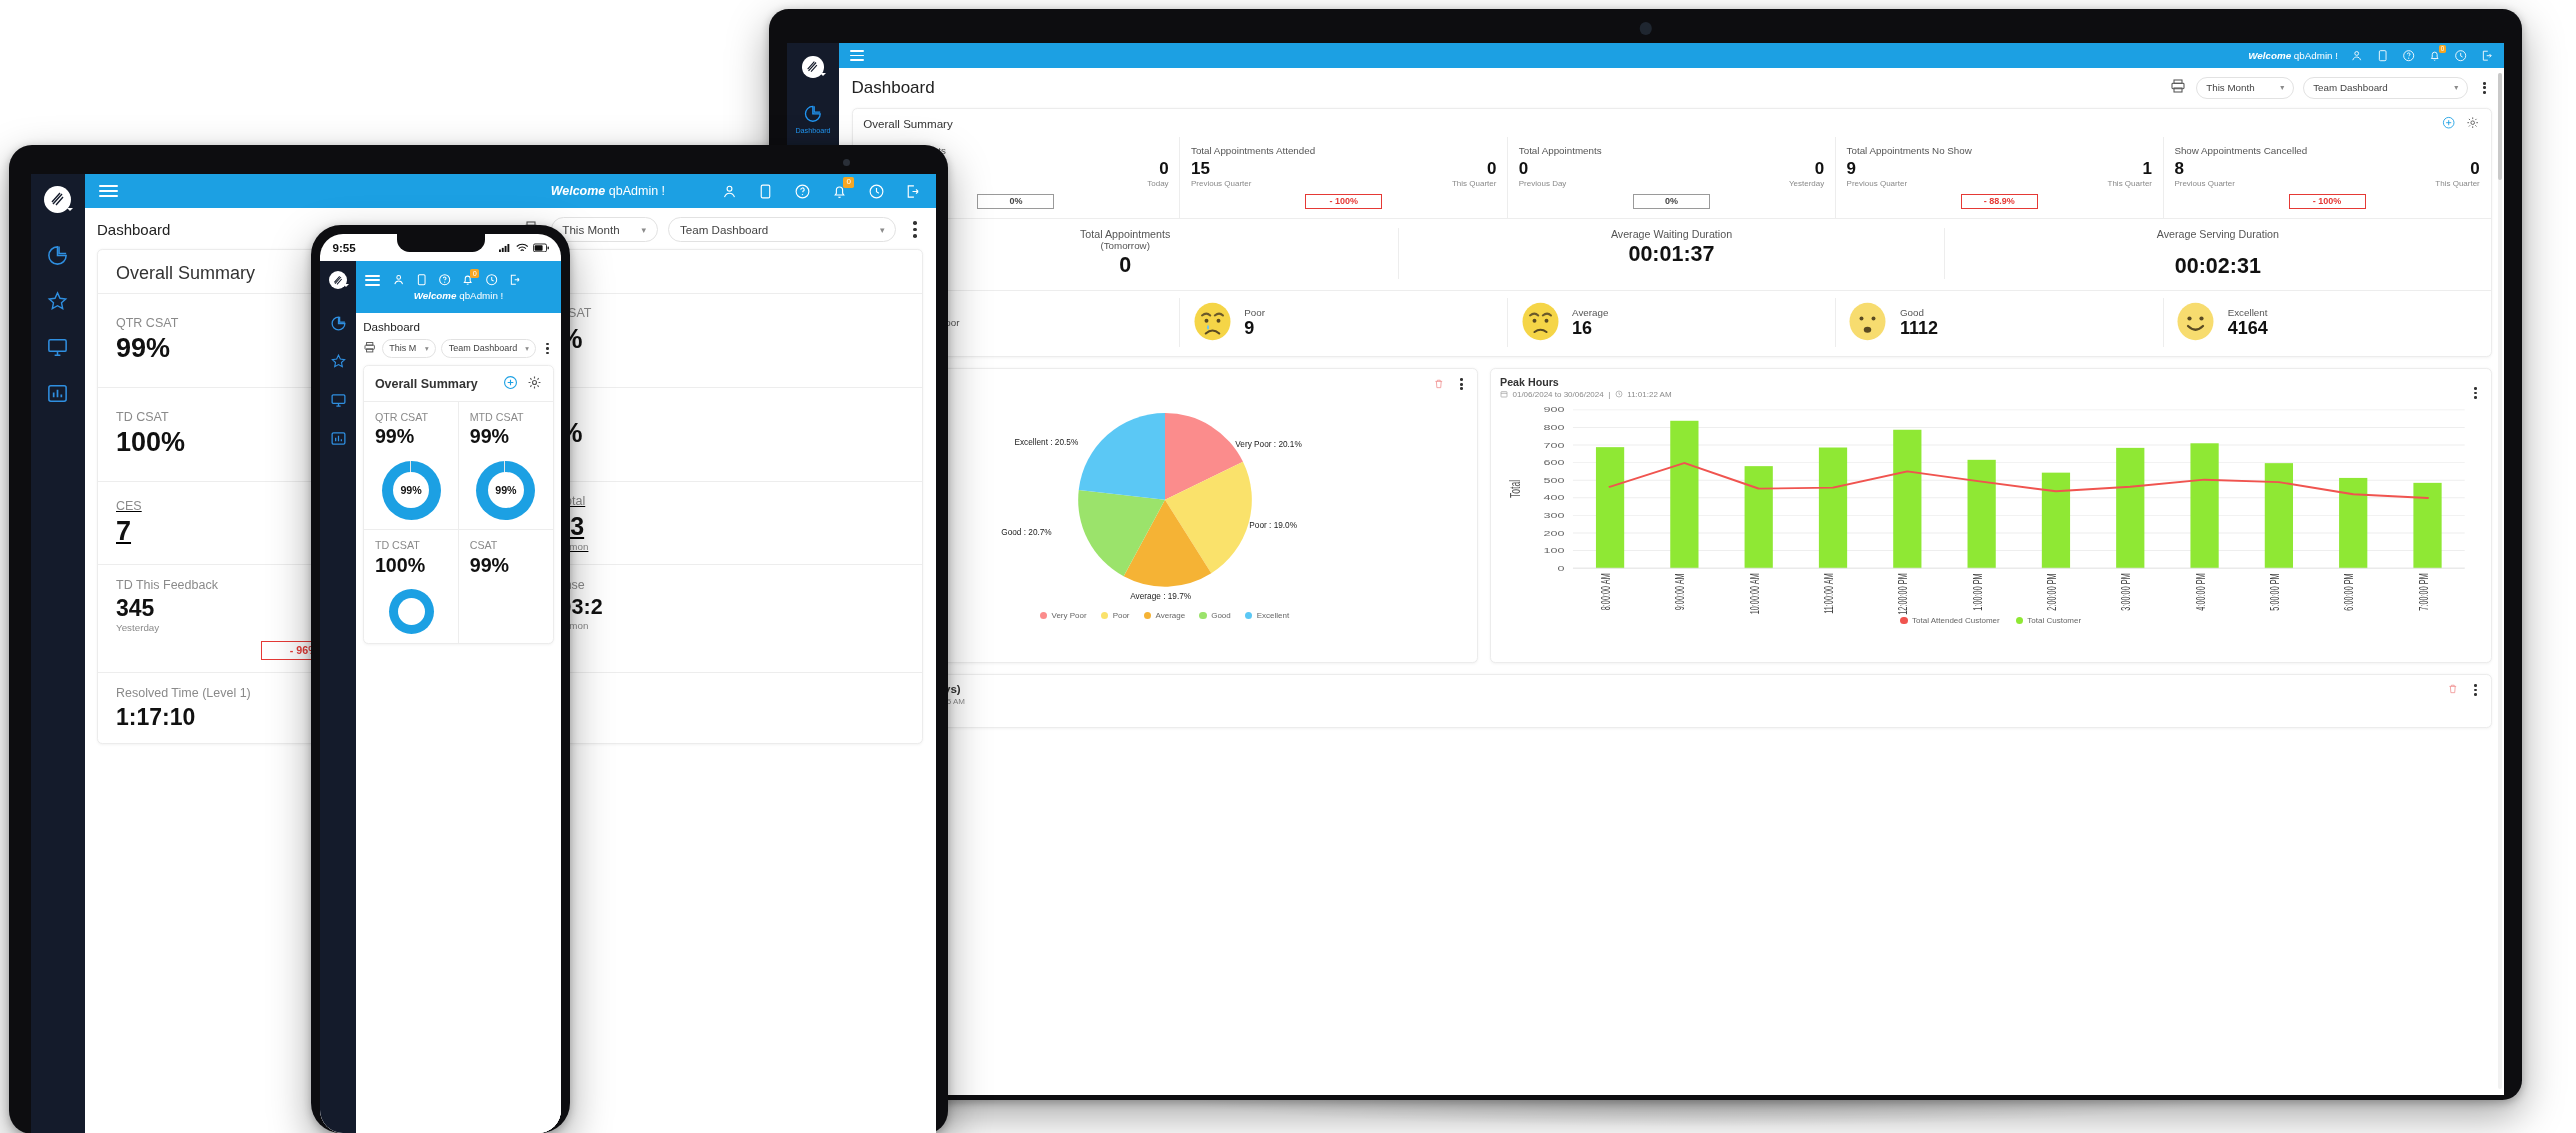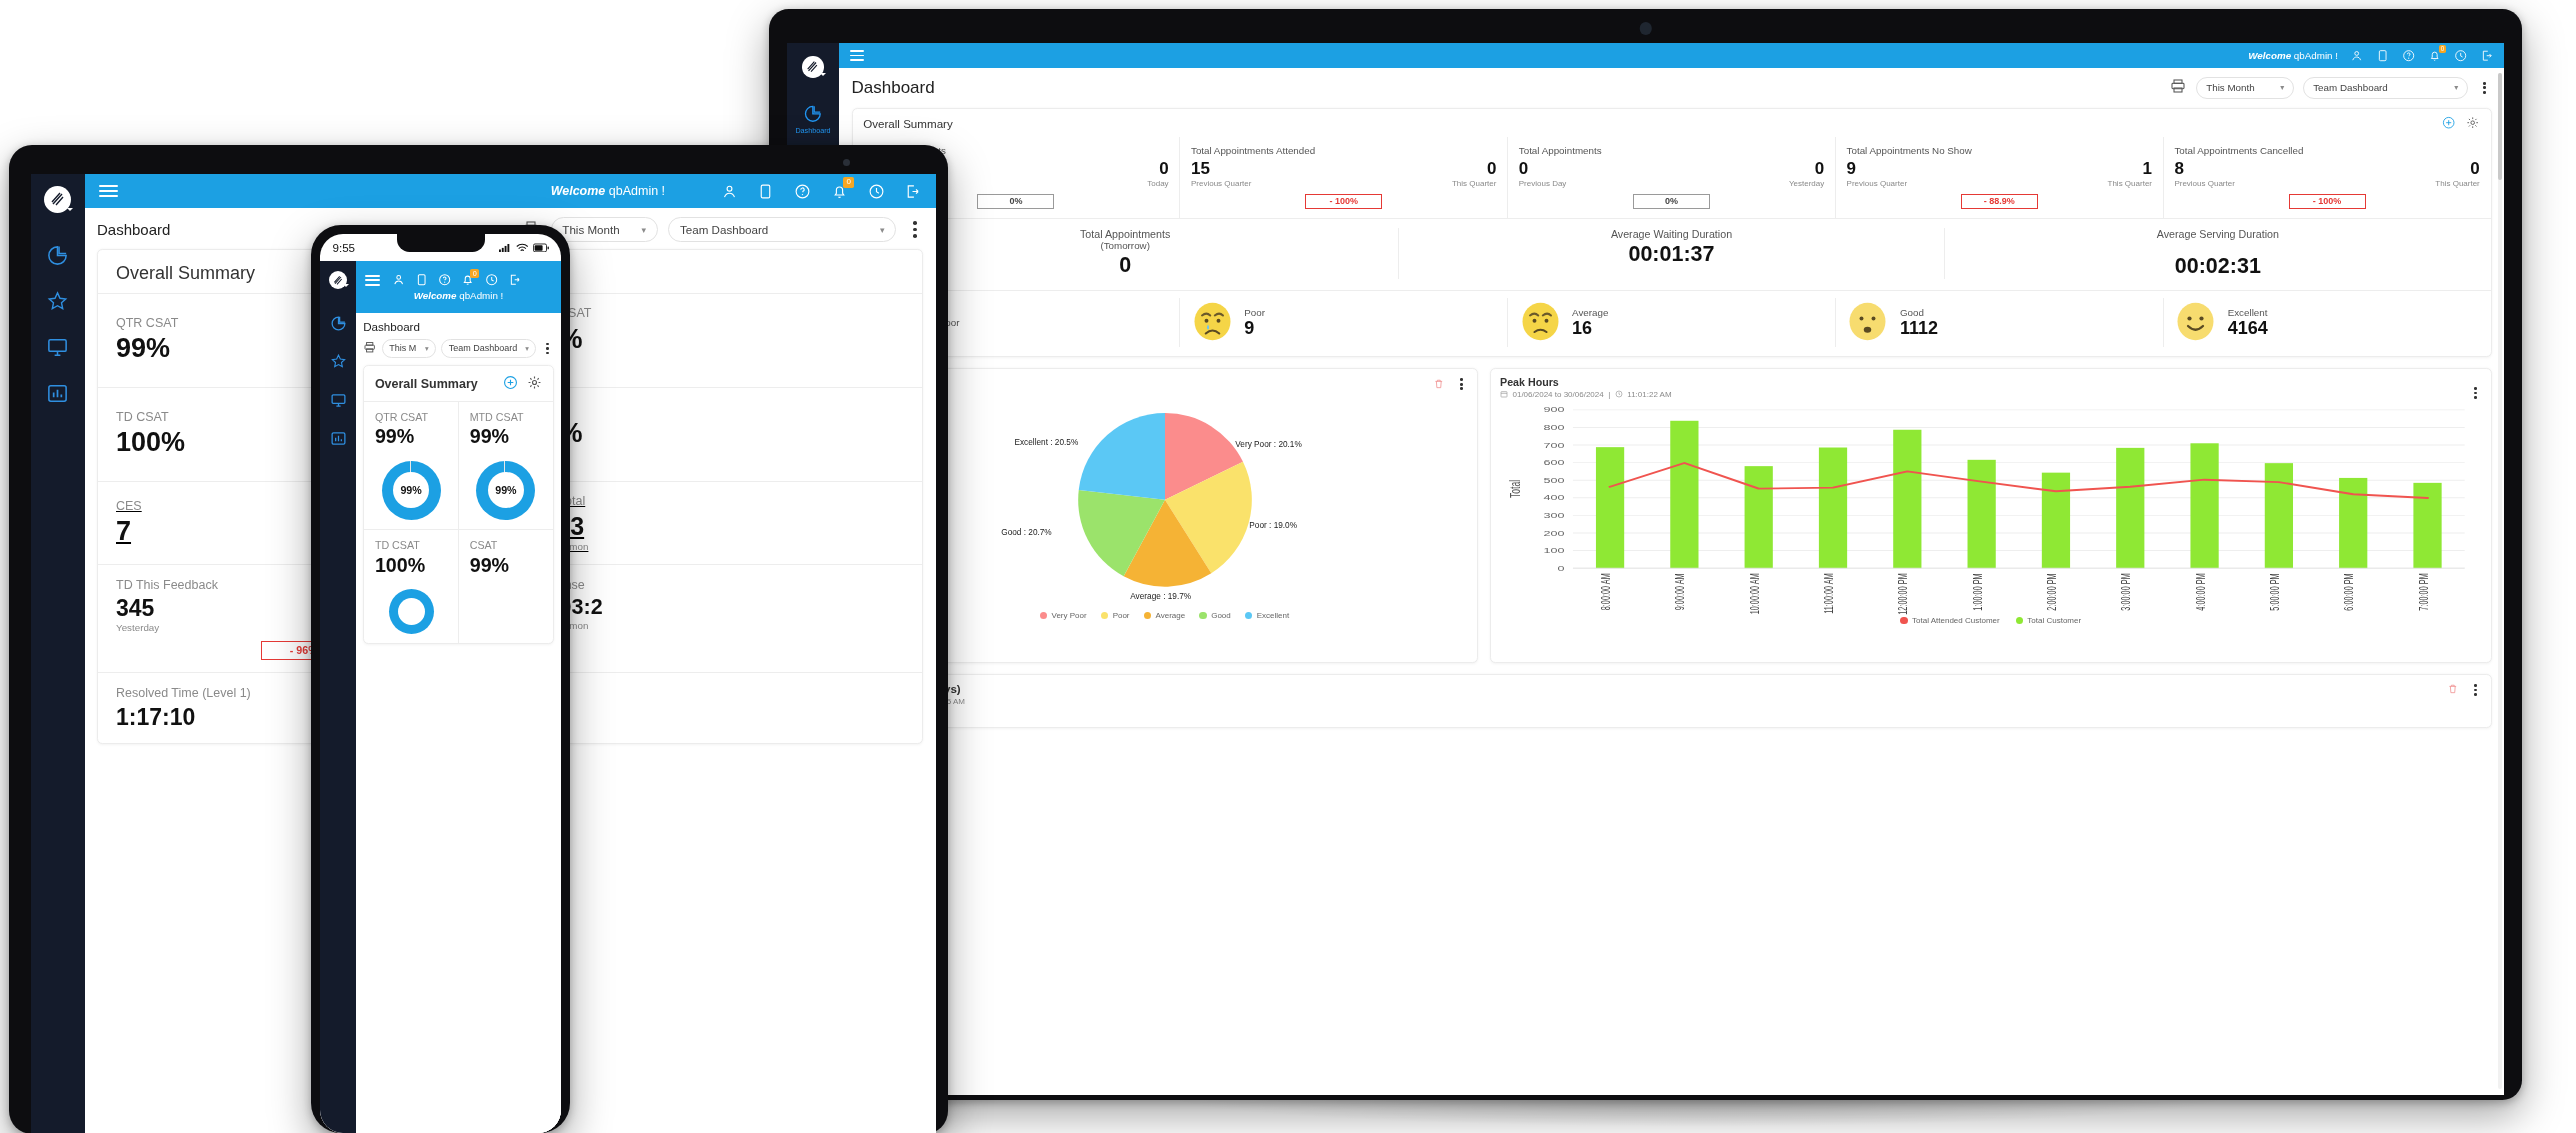--- a/index.html
+++ b/index.html
@@ -336,21 +336,21 @@
         <div style="text-align:right;">
           <div class="big" style="font-size:17px;">1</div>
           <div class="tiny nowrap" style="font-size:8px;">This Quarter</div>
         </div>
       </div>
       <div class="chipwrap" style="margin-top:5.4px;">
         <div class="chip neg" style="width:77px;font-size:9px;padding:1.8px 0;">- 88.9%</div>
       </div>
                   </div>
                   <div class="scell" style="padding: 7.2px 10.7px 9px;">
-      <div class="lbl nowrap" style="font-size:9.8px;">Total Appointments Cancelled</div>
+      <div class="lbl nowrap" style="font-size:9.8px;">Show Appointments Cancelled</div>
       <div class="rowvals" style="margin-top:3.6px;">
         <div>
           <div class="big" style="font-size:17px;">8</div>
           <div class="tiny nowrap" style="font-size:8px;">Previous Quarter</div>
         </div>
         <div style="text-align:right;">
           <div class="big" style="font-size:17px;">0</div>
           <div class="tiny nowrap" style="font-size:8px;">This Quarter</div>
         </div>
       </div>
@@ -860,21 +860,21 @@
         </div>
       </div>
     </div>
   </div>
 
   <div class="device" style="left:311px; top:225px; width:259px; height:908px;">
     <div class="bezel" style="border-radius:30px;"></div>
     <div class="screen" style="left:9px; top:9px; right:9px; bottom:0; border-radius:23px;">
       <div class="notch" style="top:0; width:88px; height:18px;"></div>
 
-      <div class="statusbar" style="height:27px; padding:0 12.5px; font-size:11.6px; font-weight:400;">
+      <div class="statusbar" style="height:27px; padding:0 12.5px; font-size:11.6px; font-weight:700;">
         <span>9:55</span>
         <span style="display:flex; align-items:center; gap:4.5px;">
           <svg width="12.5" height="9.8" viewBox="0 0 16 12">
             <rect x="0" y="8" width="2.4" height="4" fill="#111"></rect>
               <rect x="3.6" y="6" width="2.4" height="6" fill="#111"></rect>
               <rect x="7.2" y="3.5" width="2.4" height="8.5" fill="#111"></rect>
               <rect x="10.8" y="1" width="2.4" height="11" fill="#111"></rect>
           </svg>
           <svg width="12.5" height="9.8" viewBox="0 0 16 12">
             <path d="M1 4.2a10 10 0 0 1 14 0M3.4 6.8a6.6 6.6 0 0 1 9.2 0M6 9.4a3 3 0 0 1 4 0" fill="none" stroke="#111" stroke-width="1.4"></path>

